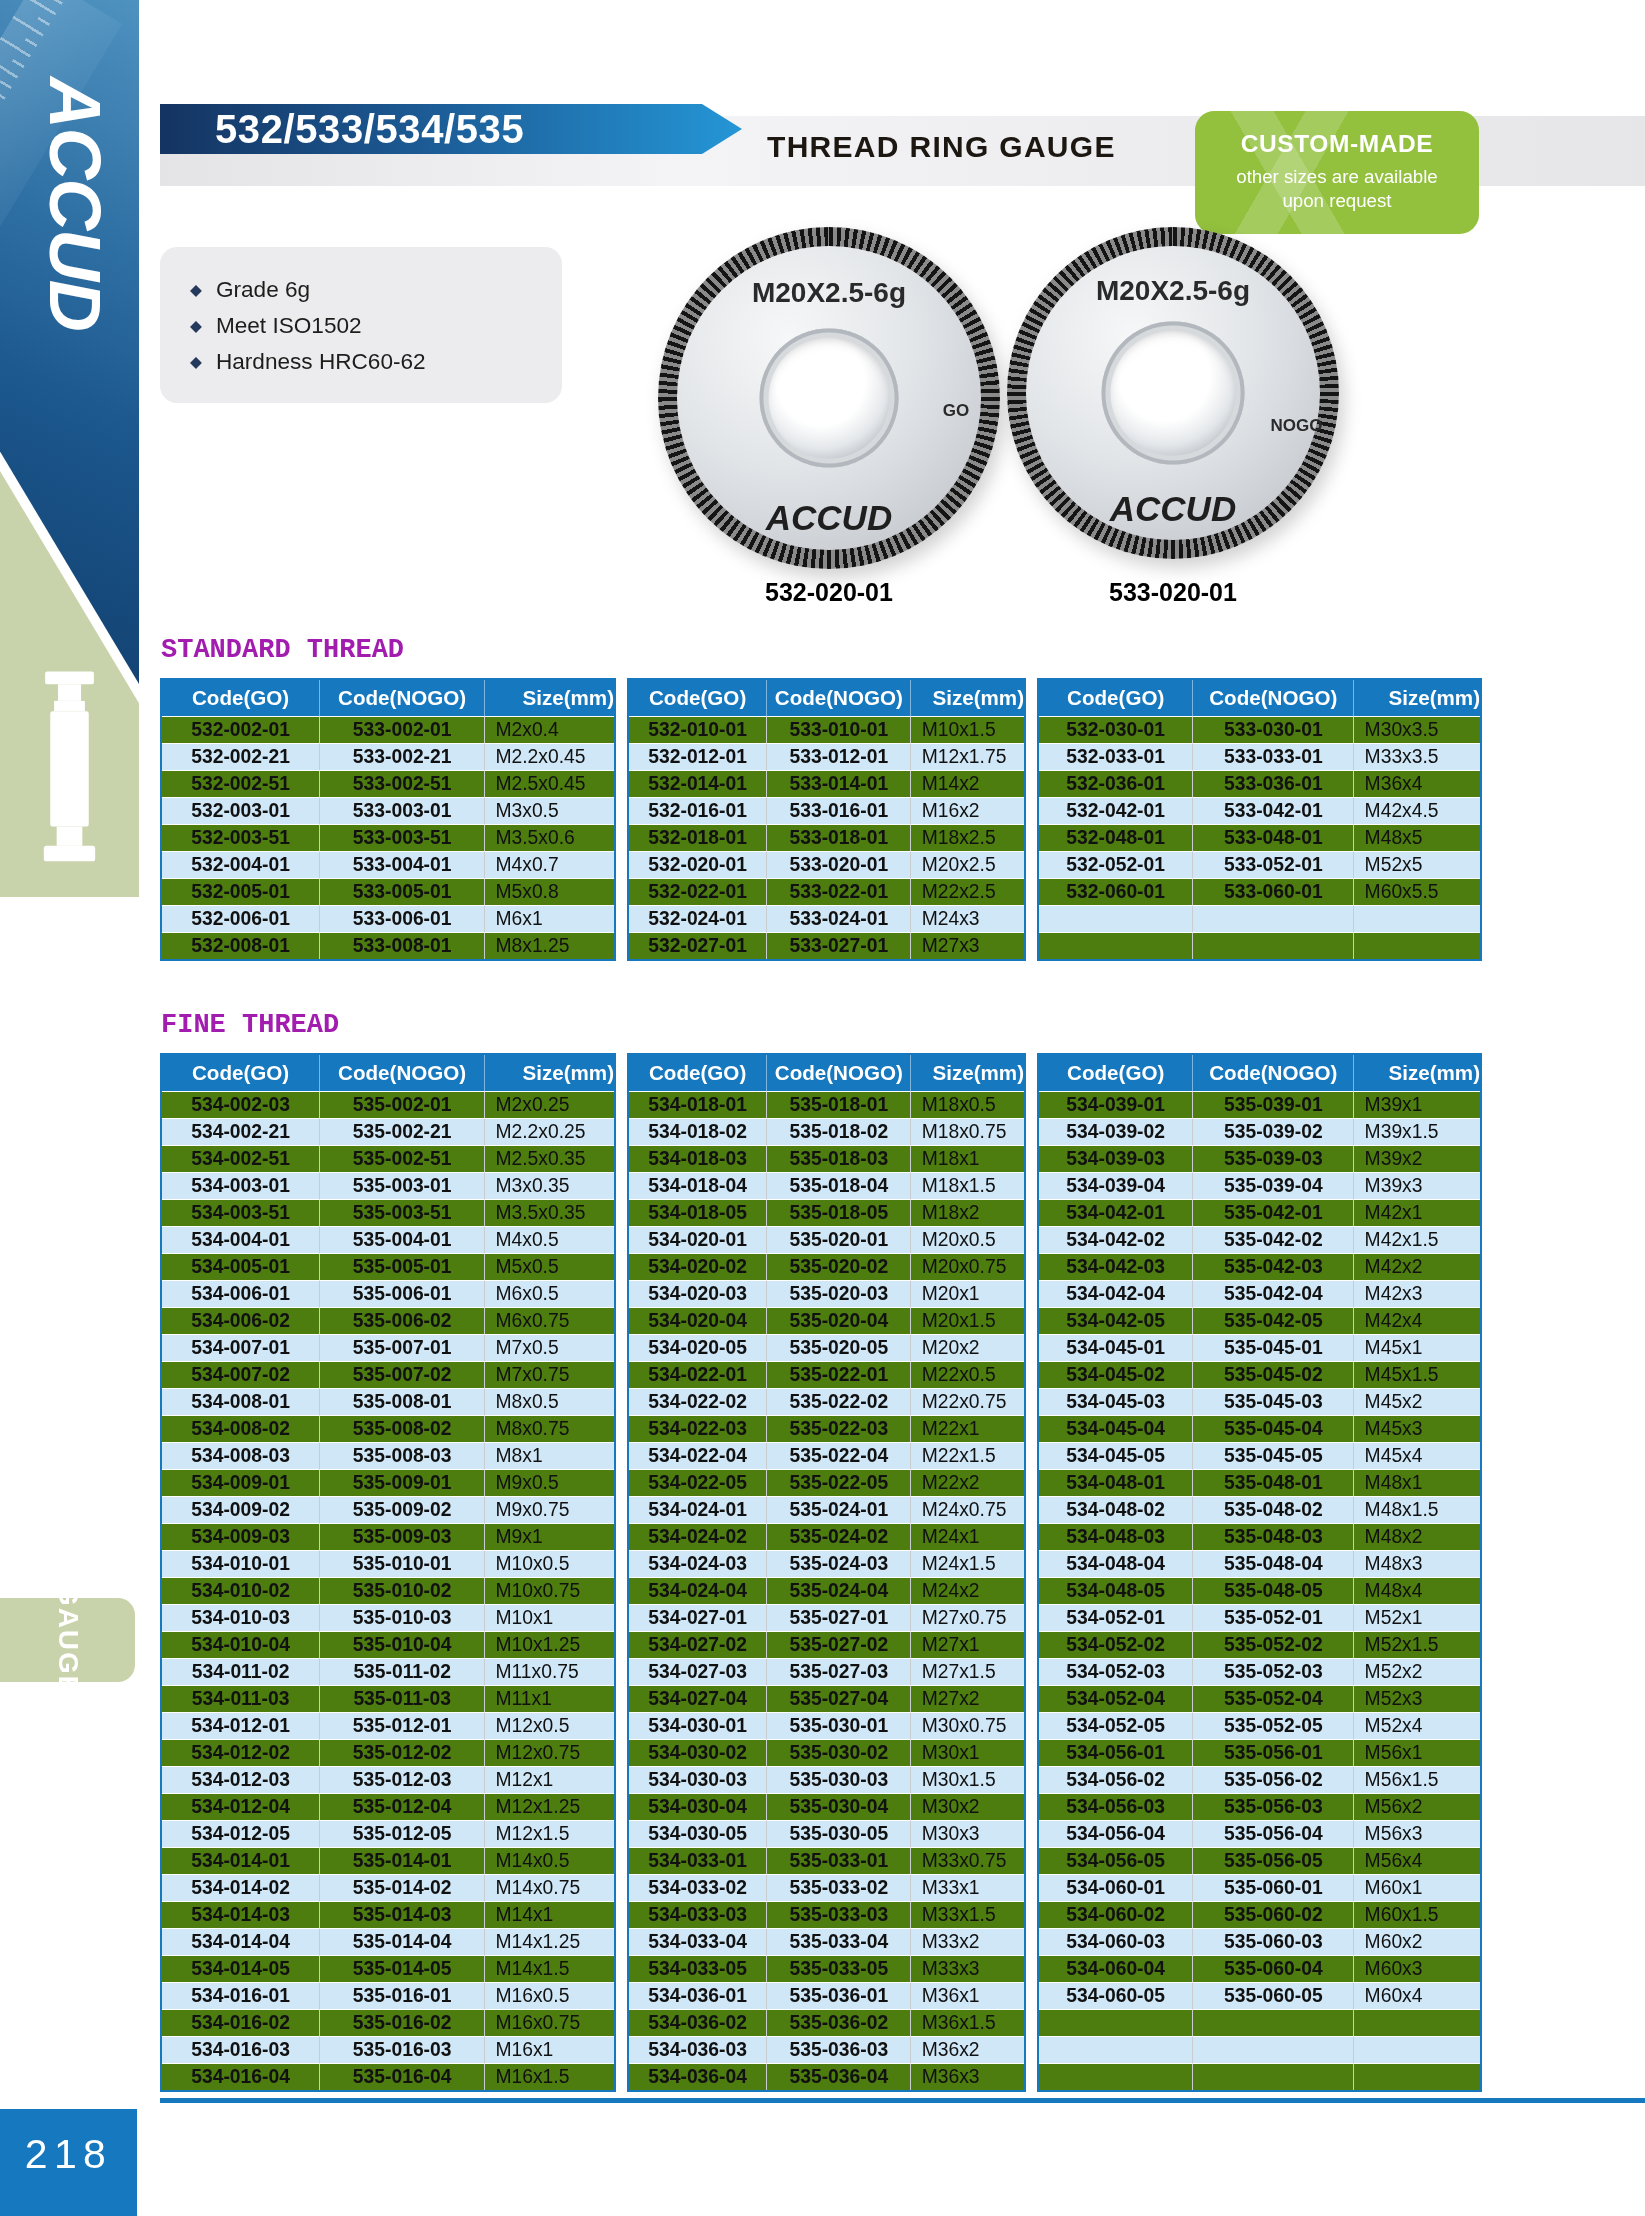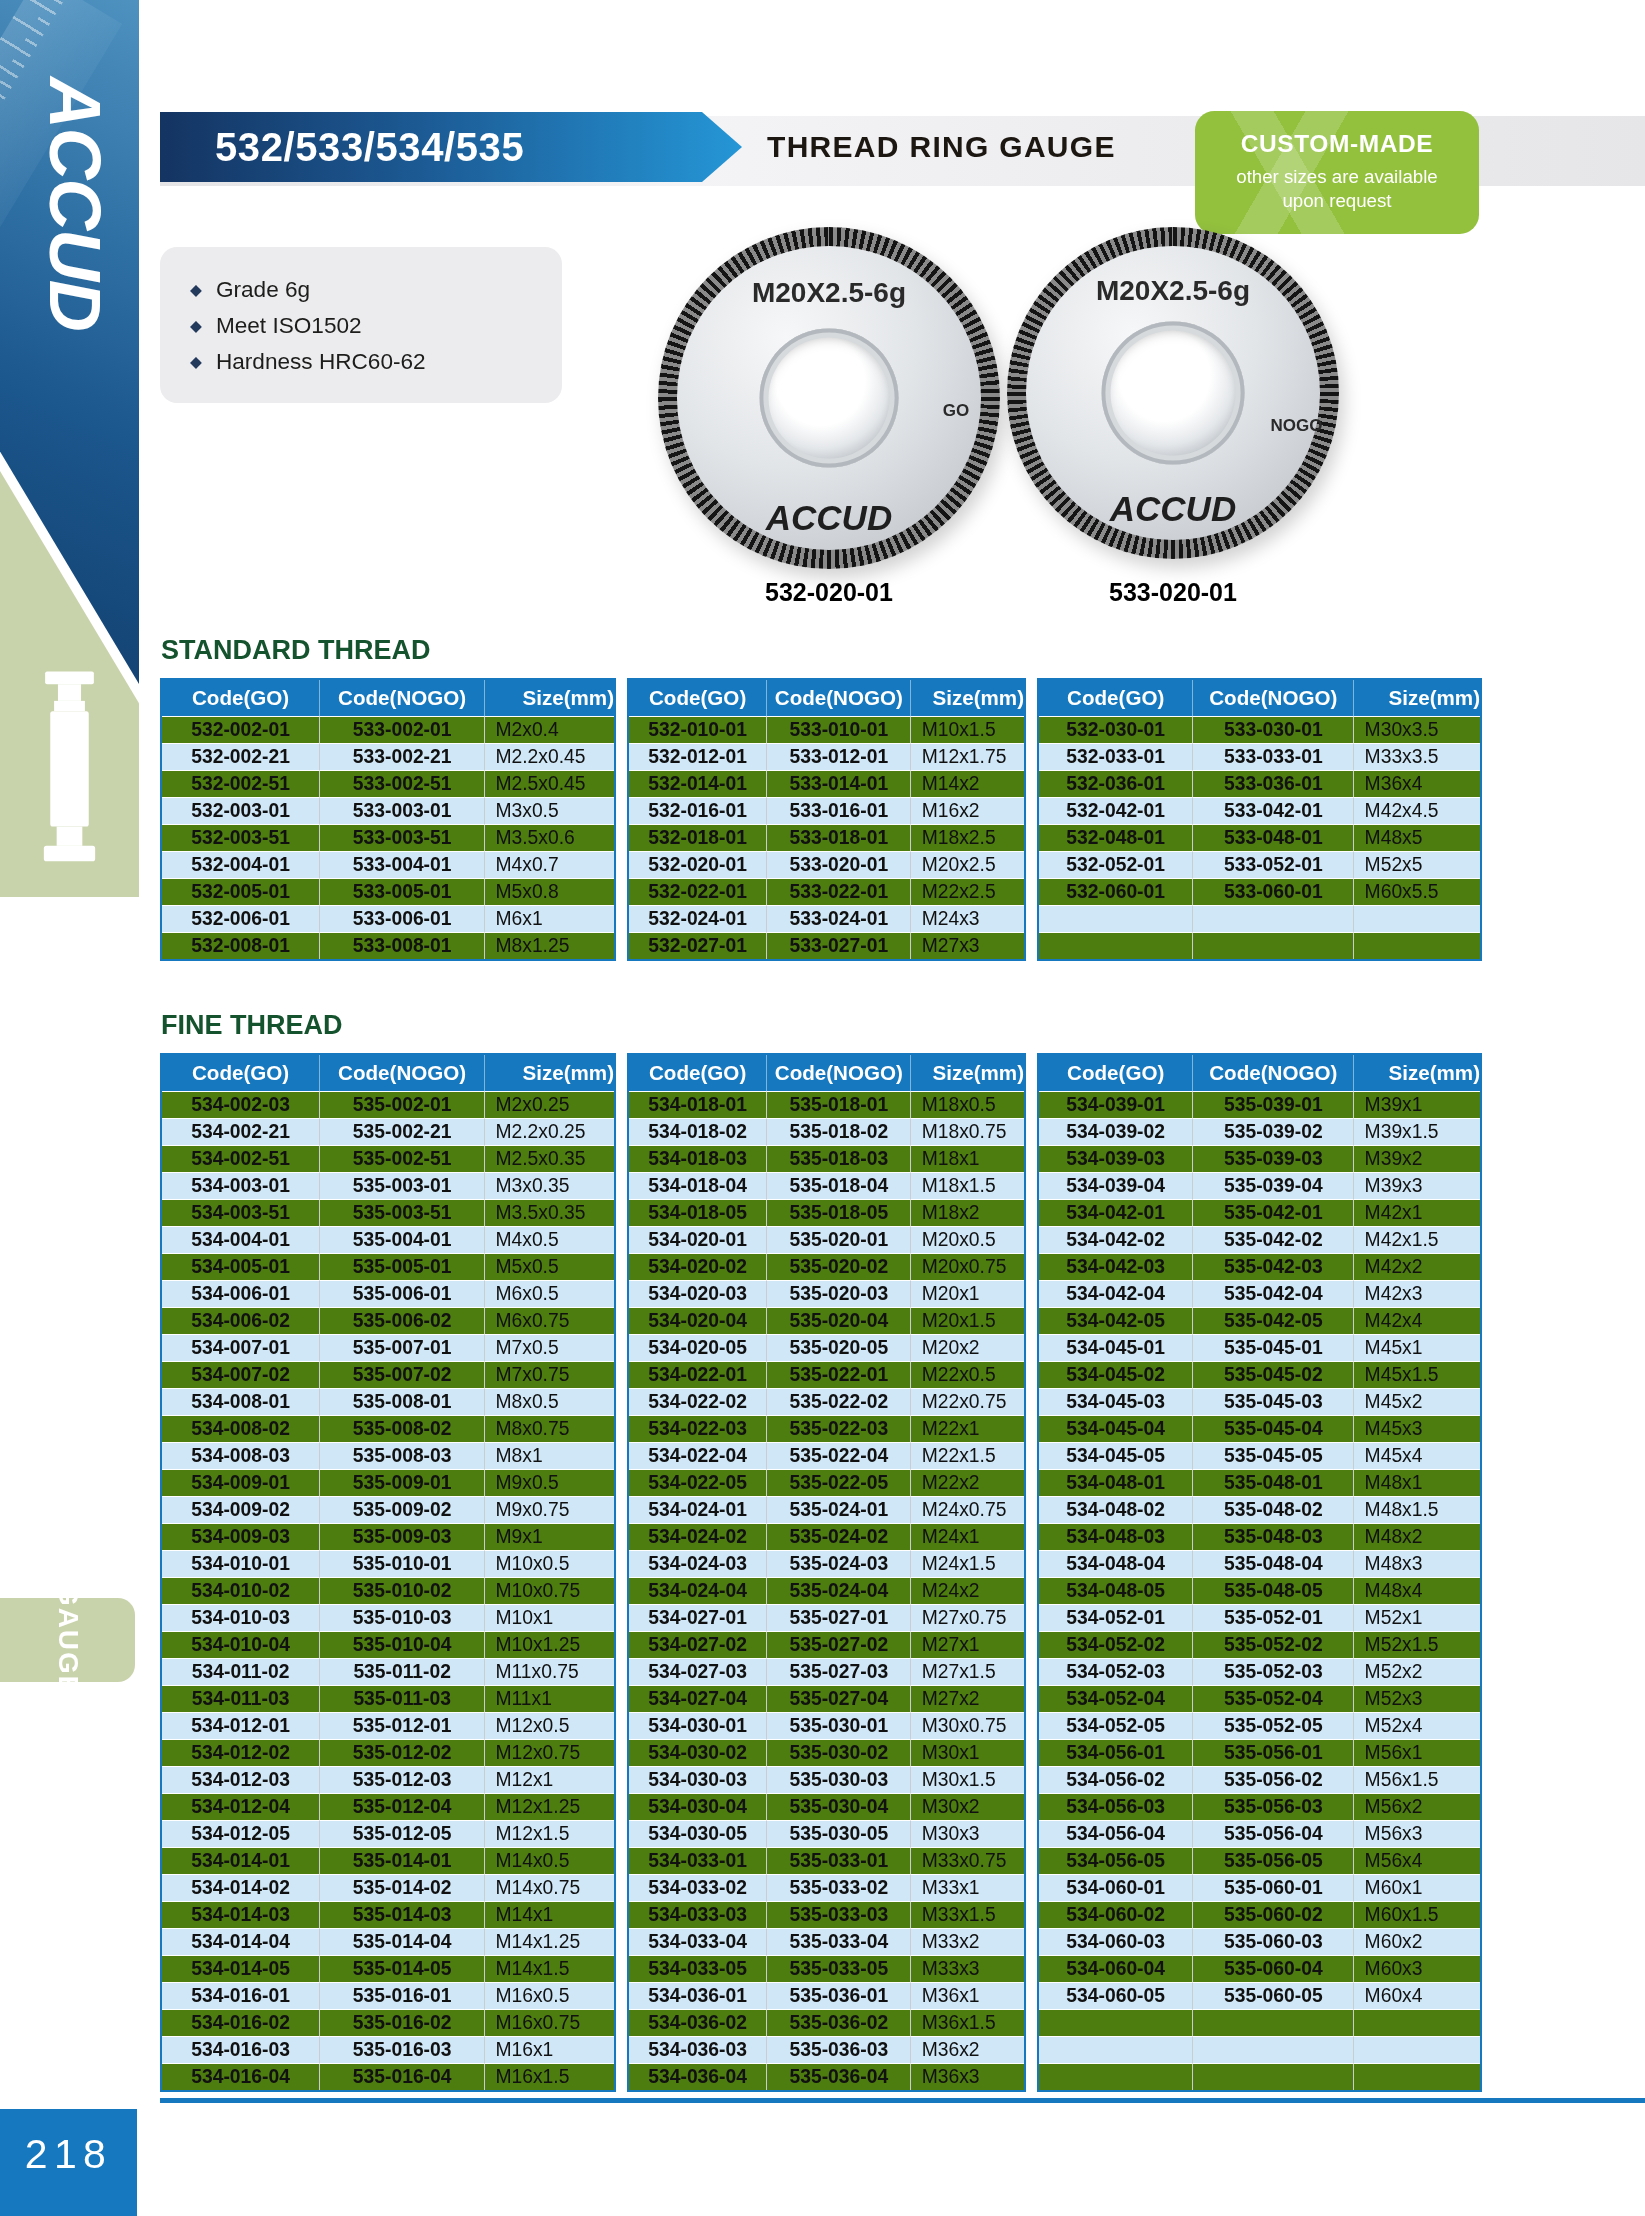--- a/index.html
+++ b/index.html
@@ -25,21 +25,21 @@
     border-radius:0 17px 17px 0;display:flex;align-items:center;justify-content:center;}
   .gauge-tab span{writing-mode:vertical-rl;text-orientation:sideways;color:#fff;
     font-weight:900;font-size:28px;letter-spacing:1.9px;}
   .page-num{position:absolute;left:0;top:2109px;width:137px;height:108px;background:#1678be;}
   .page-num span{position:absolute;left:0;right:0;top:22px;text-align:center;color:#fff;
     font-size:41px;letter-spacing:6.4px;}
 
   
   .banner-gray{position:absolute;left:160px;top:116px;width:1485px;height:70px;
     background:linear-gradient(90deg,#e4e4e7 0%,#f4f4f6 35%,#ececef 70%,#e6e6e9 100%);}
-  .banner-arrow{position:absolute;left:160px;top:112px;width:582px;height:70px;
+  .banner-arrow{position:absolute;left:160px;top:104px;width:582px;height:50px;
     background:linear-gradient(90deg,#143462 0%,#1c5globe:0;#1c5a94 45%,#2596d6 100%);
     background:linear-gradient(90deg,#143462 0%,#1c5a94 45%,#2596d6 100%);
     clip-path:polygon(0 0,calc(100% - 40px) 0,100% 50%,calc(100% - 40px) 100%,0 100%);
     display:flex;align-items:center;}
   .banner-arrow span{padding-left:55px;color:#fff;font-size:40px;font-weight:800;letter-spacing:0.6px;}
   .banner-title{position:absolute;left:767px;top:116px;height:61px;display:flex;align-items:center;
     font-size:30px;font-weight:800;letter-spacing:1.3px;color:#1d1712;}
 
   
   .badge{position:absolute;left:1195px;top:111px;width:284px;height:123px;background:#93c13e;
@@ -66,21 +66,21 @@
   .ring .hole{position:absolute;left:50%;top:50%;transform:translate(-50%,-50%);border-radius:50%;
     background:radial-gradient(circle at 44% 38%,#ffffff 38%,#e4e7ea 58%,#a9b0b6 80%,#848a90 100%);
     box-shadow:inset 0 0 0 3.9px #b2b8bd,inset 0 0 0 9px #d6dadd,inset 0 6.4px 14px rgba(0,0,0,.35);}
   .ring .mark{position:absolute;left:0;right:0;top:14.5%;text-align:center;font-size:28px;font-weight:600;color:#2a2a2a;}
   .ring .side{position:absolute;right:9%;top:51%;font-size:17px;font-weight:700;color:#2a2a2a;}
   .ring .brand{position:absolute;left:0;right:0;bottom:9%;text-align:center;font-size:35px;
     font-weight:900;font-style:italic;letter-spacing:0px;color:#1f1f1f;}
   .caption{position:absolute;text-align:center;font-size:25px;font-weight:700;color:#000;}
 
   
-  .sec-title{position:absolute;left:161px;font-size:27px;font-weight:800;color:#14532d;letter-spacing:0;}
+  .sec-title{position:absolute;left:161px;font-size:27px;font-weight:800;color:#a21caf;letter-spacing:0;font-family:Liberation Mono, monospace;}
   .tblwrap{position:absolute;}
   table{border-collapse:separate;border-spacing:0;width:100%;table-layout:fixed;
     border:2.6px solid #1678be;background:#4d7c0f;}
   th{background:#1678be;color:#fff;font-size:20.6px;font-weight:700;height:36px;
     border-right:1.9px solid #7eb5dc;text-align:center;padding:0;}
   th:last-child{border-right:none;text-align:right;padding-left:10.3px;}
   td{height:26px;font-size:19.3px;padding:0;text-align:center;font-weight:700;color:#111;
     border-right:1.3px solid #c9cdd2;border-top:1.3px solid #fff;}
   td:last-child{border-right:none;text-align:left;padding-left:10.3px;font-weight:400;}
   tbody tr:first-child td{border-top:1.9px solid #fff;}

